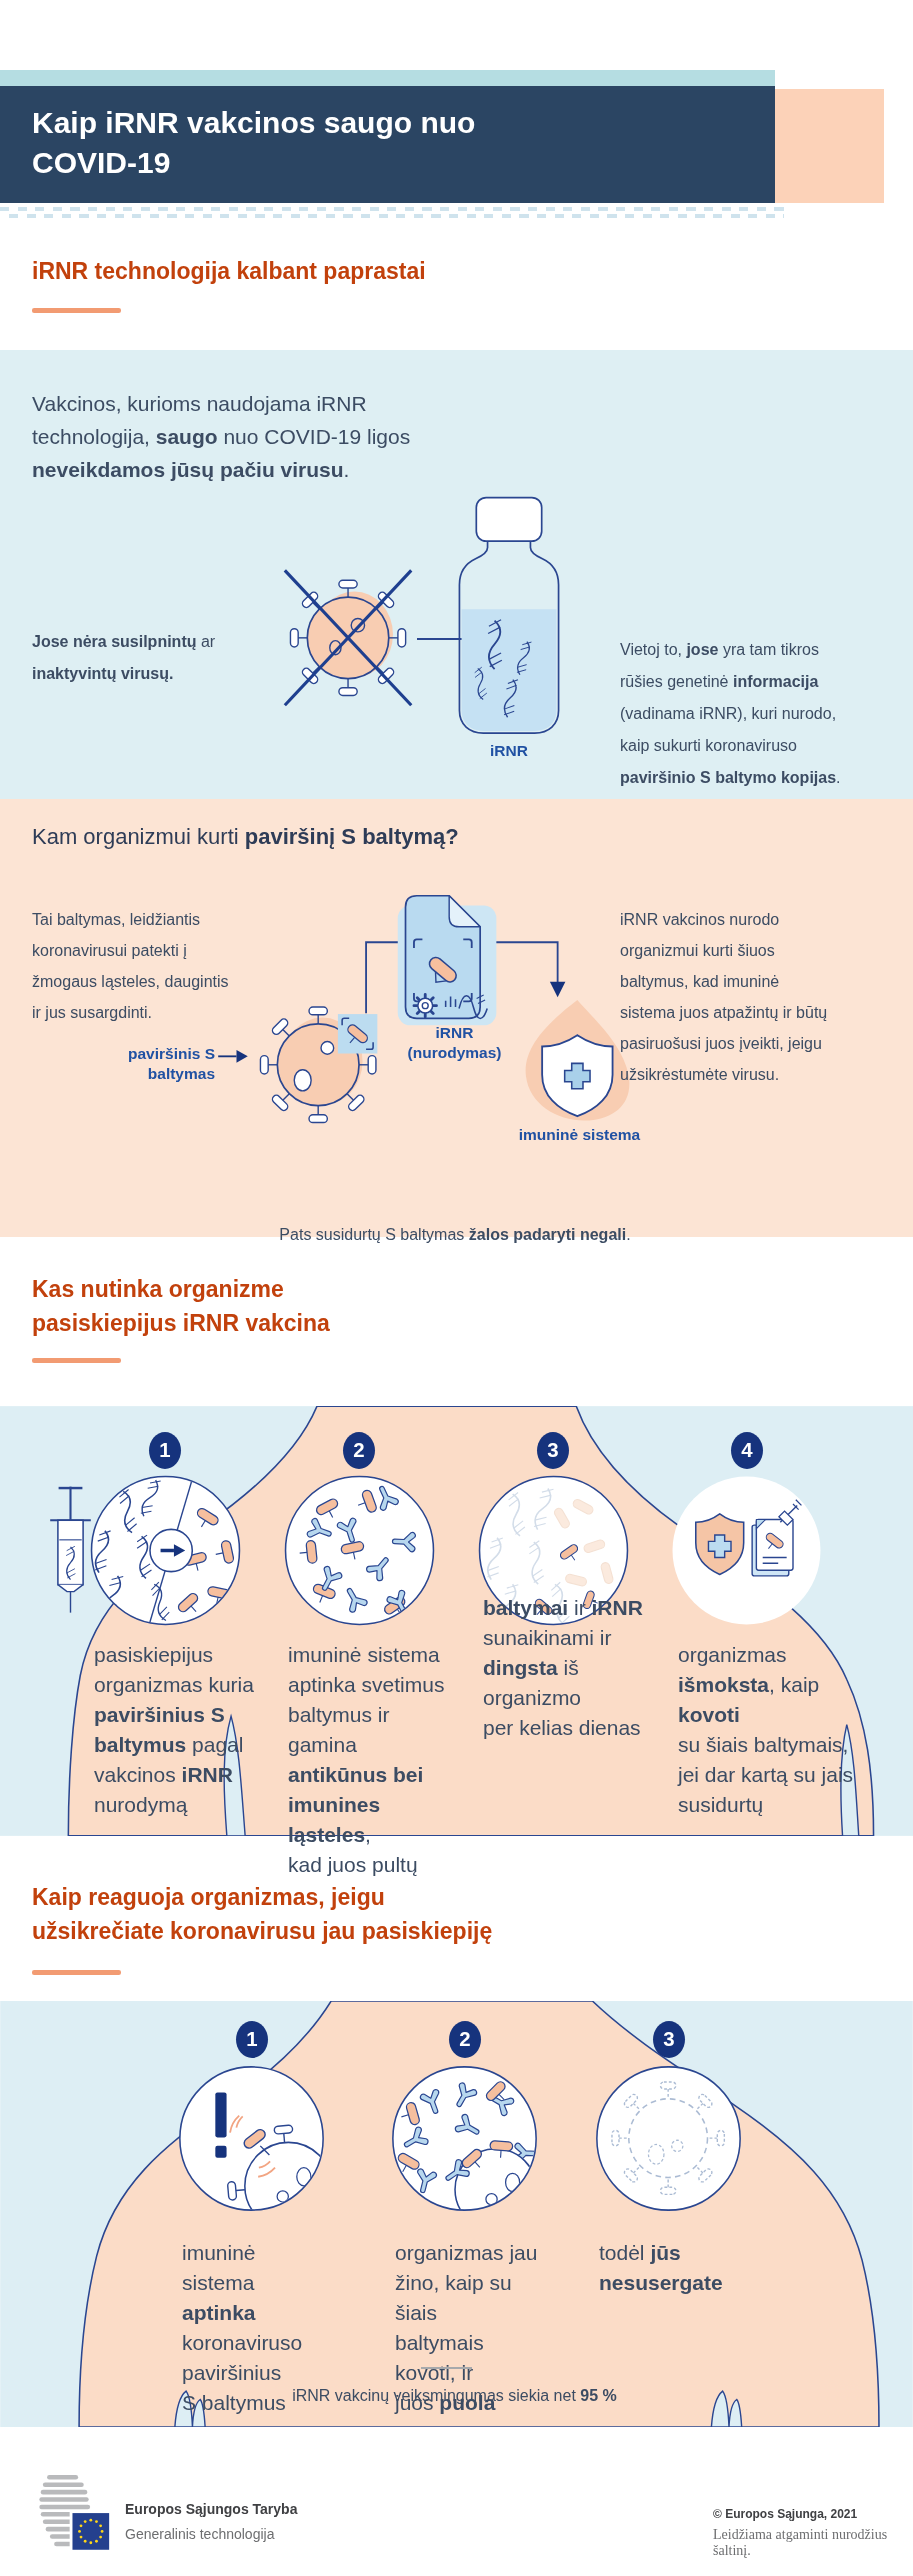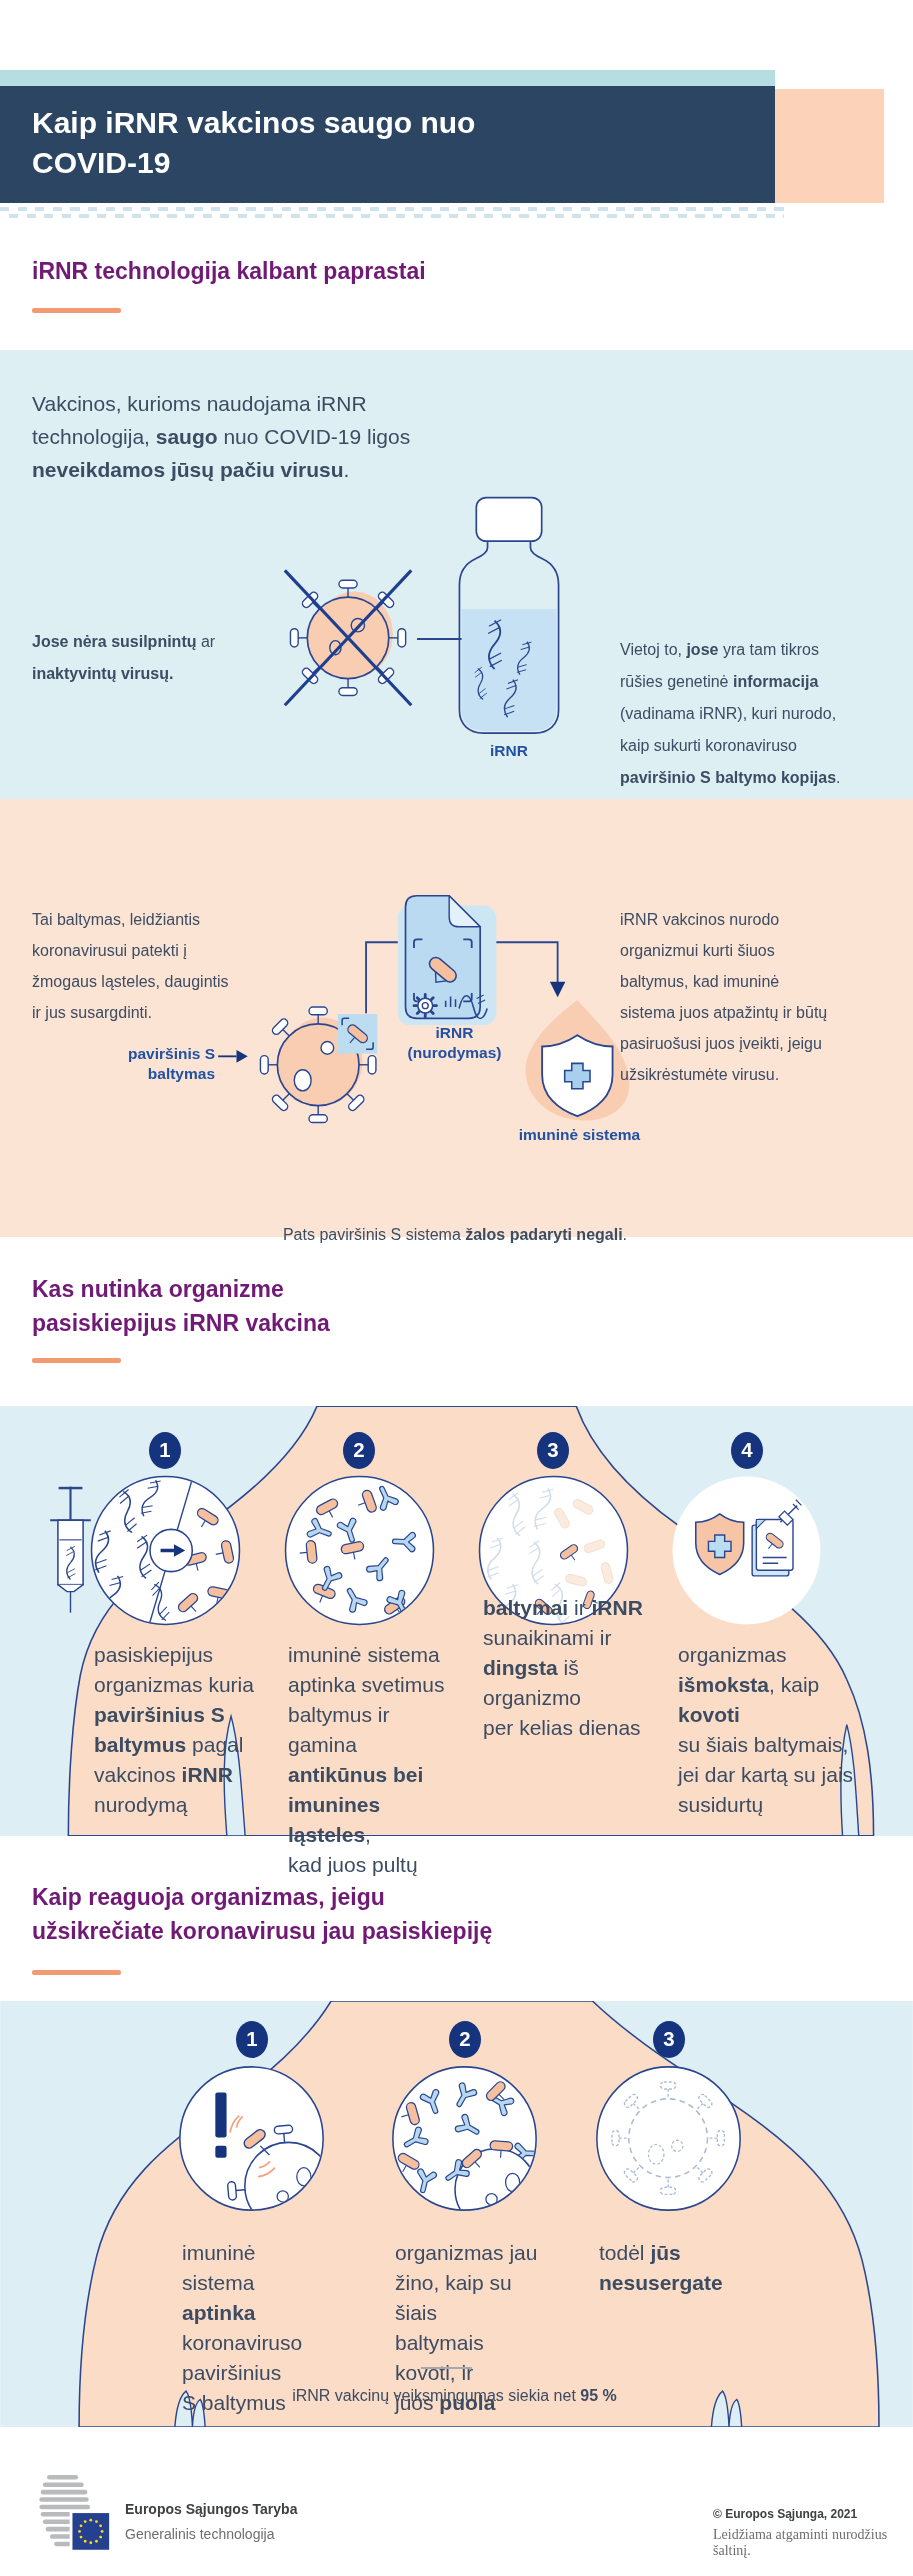--- a/index.html
+++ b/index.html
@@ -10,21 +10,21 @@
   .b{font-weight:700;}
   
   .teal{left:0;top:70px;width:775px;height:16px;background:#b5dde2;}
   .navy{left:0;top:86px;width:775px;height:117px;background:#2b4563;}
   .title{left:32px;top:103px;width:662px;color:#fff;font-size:30px;font-weight:700;line-height:40px;}
   .peachblk{left:775px;top:89px;width:109px;height:114px;background:#fcd2b8;}
   .dotband{left:0;top:207px;width:784px;height:11.3px;
     background-image:repeating-linear-gradient(90deg,#cfe3ed 0 9.2px,transparent 9.2px 17.6px),
                      repeating-linear-gradient(90deg,#cfe3ed 0 9.2px,transparent 9.2px 17.6px);
     background-size:100% 4.2px,100% 4.2px;background-position:0 0,8.5px 7px;background-repeat:no-repeat,no-repeat;}
-  .h-royal{color:#701a75;font-size:23px;font-weight:700;line-height:34px;}
+  .h-royal{color:#c2410c;font-size:23px;font-weight:700;line-height:34px;}
   .rule{width:89px;height:5px;background:#f29b72;border-radius:2.1px;}
   .sec-light{left:0;top:350px;width:913px;height:449px;background:#deeff3;}
   .sec-peach{left:0;top:799px;width:913px;height:438px;background:#fce4d4;}
   .intro{left:32px;top:387px;width:465px;font-size:21px;line-height:33px;}
   .note{font-size:16px;line-height:32px;margin-top:38px;}
   .note44{font-size:16px;line-height:31px;}
   .lbl{color:#2051a3;font-size:15.5px;font-weight:700;line-height:20.4px;}
   .s2head{color:#2e3c57;font-size:22px;line-height:28px;}
   .center{text-align:center;}
   .right{text-align:right;}
@@ -124,20 +124,21 @@
   </svg>
   <div class="abs lbl center" style="left:451px;top:741px;width:116px;">iRNR</div>
 
   <div class="abs note pre" style="left:620px;top:596px;width:268px;"><span>Vietoj to, </span><span class="b">jose</span><span> yra tam tikros
 rūšies genetinė </span><span class="b">informacija</span><span>
 (vadinama iRNR), kuri nurodo,
 kaip sukurti koronaviruso
 </span><span class="b">paviršinio S baltymo kopijas</span><span>.</span></div>
 
   <div class="abs sec-peach"></div>
+  <div class="abs s2head" style="left:32px;top:823px;width:634px;"><span>Kam organizmui kurti </span><span class="b">paviršinį S baltymą?</span></div>
   <div class="abs note44 pre" style="left:32px;top:904px;width:254px;"><span>Tai baltymas, leidžiantis
 koronavirusui patekti į
 žmogaus ląsteles, daugintis
 ir jus susargdinti.</span></div>
 
   <svg class="abs" style="left:211px;top:869px;" width="451" height="331" viewBox="0 0 640 470">
 
     <path d="M276,104 H220 V205" fill="none" stroke="#2a4690" stroke-width="2.6"></path>
     <path d="M382,104 H492 V162" fill="none" stroke="#2a4690" stroke-width="2.6"></path>
     <polygon points="481,160 503,160 492,182" fill="#16337d"></polygon>
@@ -194,21 +195,21 @@
 baltymas</div>
   <div class="abs lbl center pre" style="left:384px;top:1023px;width:141px;">iRNR
 (nurodymas)</div>
   <div class="abs lbl center" style="left:493px;top:1125px;width:173px;">imuninė sistema</div>
   <div class="abs note44 pre" style="left:620px;top:904px;width:268px;"><span>iRNR vakcinos nurodo
 organizmui kurti šiuos
 baltymus, kad imuninė
 sistema juos atpažintų ir būtų
 pasiruošusi juos įveikti, jeigu
 užsikrėstumėte virusu.</span></div>
-  <div class="abs note center" style="left:173px;top:1181px;width:564px;"><span>Pats paviršinis S sistema </span><span class="b">žalos padaryti negali</span><span>.</span></div>
+  <div class="abs note center" style="left:173px;top:1181px;width:564px;"><span>Pats susidurtų S baltymas </span><span class="b">žalos padaryti negali</span><span>.</span></div>
 
   <div class="abs h-royal pre" style="left:32px;top:1272px;">Kas nutinka organizme
 pasiskiepijus iRNR vakcina</div>
   <div class="abs rule" style="left:32px;top:1358px;"></div>
 
   <svg class="abs" style="left:0;top:1406px;" width="913" height="430" viewBox="0 0 1296 610">
     <rect width="1296" height="610" fill="#ddeef4"></rect>
     <path d="M450,0 C424,62 364,118 292,168 C204,230 134,282 114,382 C103,440 97,528 97,610 L1240,610 C1240,520 1230,448 1202,388 C1164,300 1064,240 978,180 C902,128 842,66 818,0 Z" fill="#fbdcc7" stroke="#2a4690" stroke-width="2.2"></path>
     <path d="M322,610 C317,545 315,486 328,440 C340,484 343,548 348,610 Z" fill="#ddeef4" stroke="#2a4690" stroke-width="2"></path>
     <path d="M1196,610 C1192,548 1192,494 1202,452 C1213,494 1215,550 1219,610 Z" fill="#ddeef4" stroke="#2a4690" stroke-width="2"></path>

